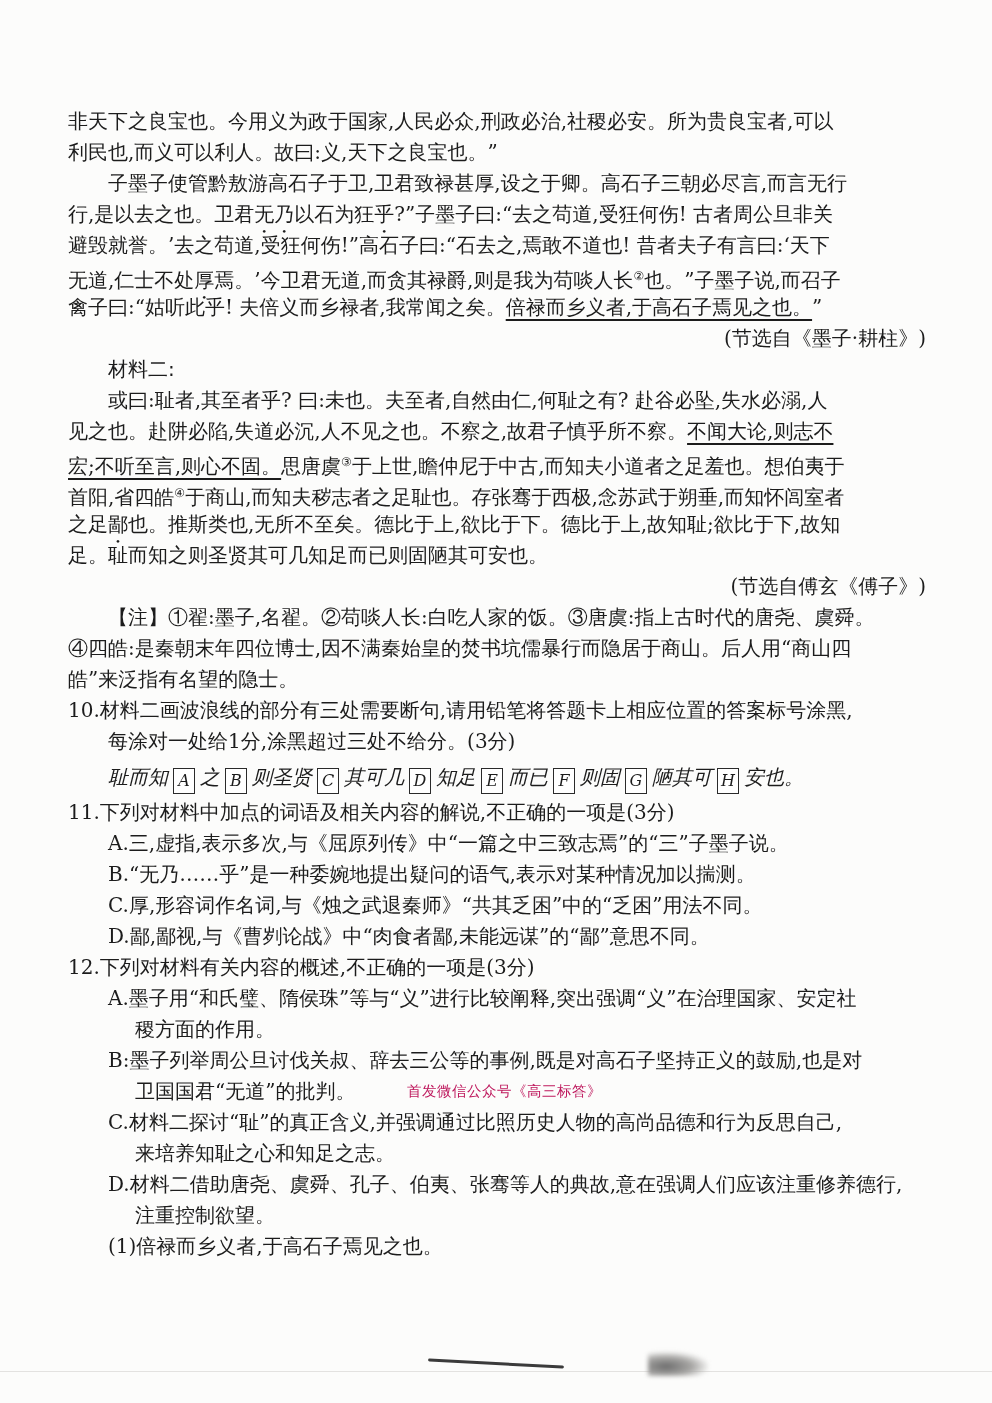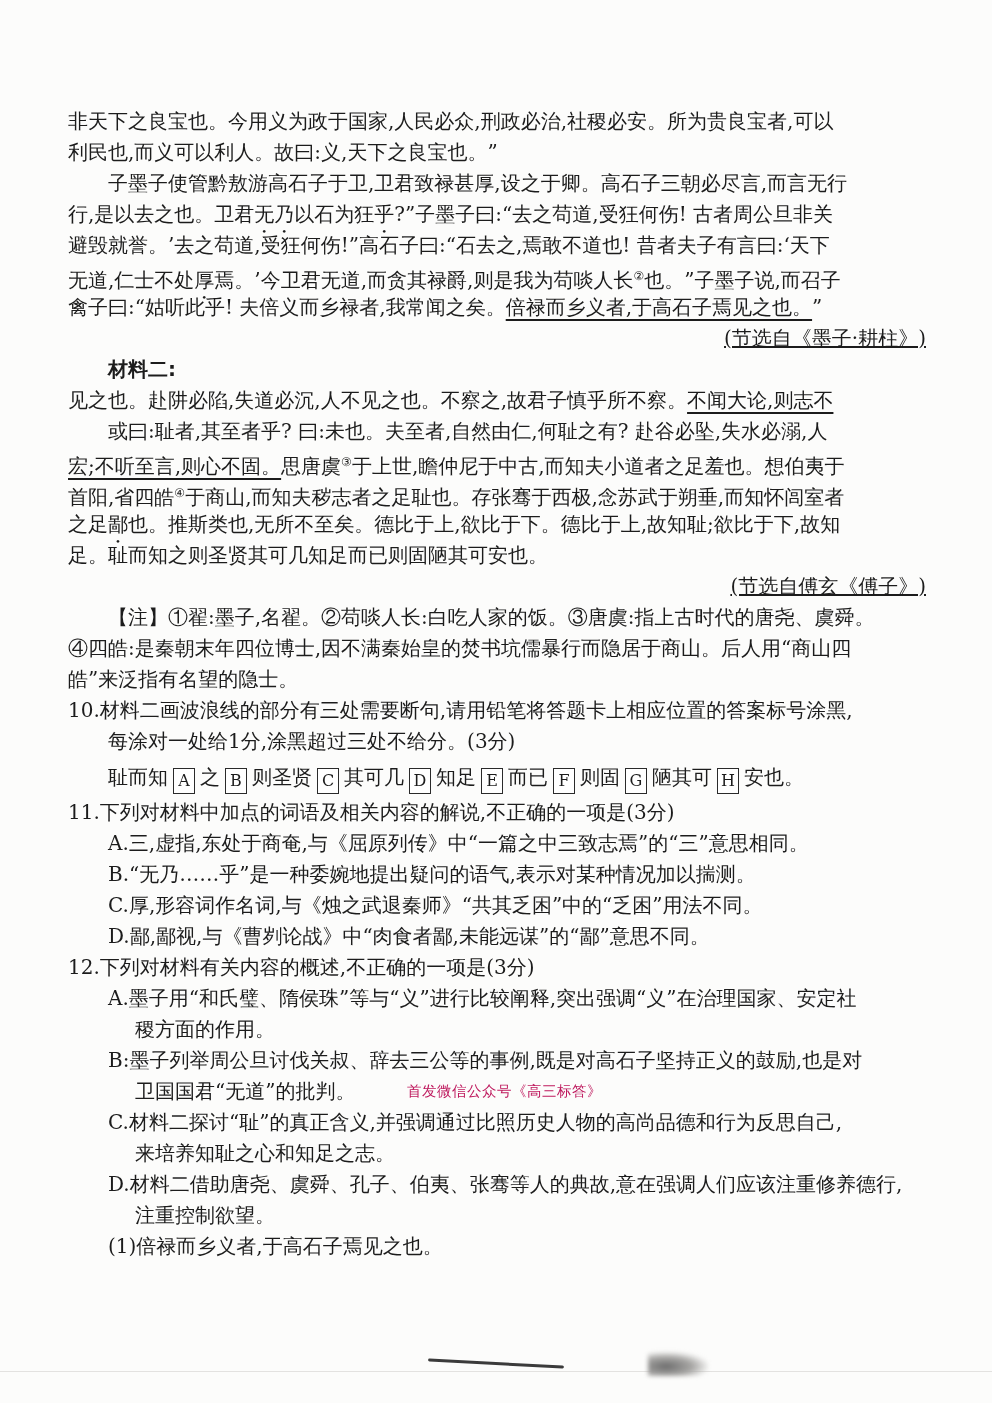--- a/index.html
+++ b/index.html
@@ -1,25 +1,25 @@
 <!DOCTYPE html>
 <html><head>
 <meta charset="utf-8">
 <style>
   html,body{margin:0;padding:0;background:#fbfbfa;}
   #page{position:relative;width:992px;height:1403px;overflow:hidden;background:#fcfcfb;
         font-family:"DejaVu Serif","Liberation Serif",serif;color:#1c1c1c;}
   #doc{position:absolute;left:0;top:0;width:992px;padding:106px 66px 0 68px;box-sizing:border-box;}
   .line{line-height:31px;height:31px;white-space:nowrap;font-size:20px;}
-  .boxline{height:40px;line-height:40px;}
+  .boxline{height:40px;line-height:40px;font-style:italic;}
   .ind1{padding-left:40px;}
   .ind2{padding-left:67px;}
-  .right{text-align:right;text-decoration:underline;}
+  .right{text-align:right;}
   .seg{display:inline;}
-  .h{font-weight:bold;font-family:"DejaVu Sans","Liberation Sans",sans-serif;margin-top:12px;}
+  .h{font-weight:normal;font-family:"DejaVu Sans","Liberation Sans",sans-serif;margin-top:12px;}
   .u{text-decoration:underline;text-underline-offset:5px;text-decoration-thickness:1.5px;}
   .w{text-decoration-style:wavy;text-underline-offset:4px;text-decoration-thickness:1px;}
   .d{-webkit-text-emphasis:dot;-webkit-text-emphasis-position:under right;
      text-emphasis:dot;text-emphasis-position:under right;}
   .s{font-size:12px;vertical-align:7px;}
   .b{display:inline-block;width:20px;height:24px;line-height:24px;border:1.6px solid #2a2a2a;
      text-align:center;font-size:16px;margin:0 5px;vertical-align:-2px;background:#fff;}
   #watermark{position:absolute;left:407px;top:1082px;font-size:14.5px;letter-spacing:.5px;
      font-family:"DejaVu Sans","Liberation Sans",sans-serif;}
   .artifact-line{position:absolute;left:0;top:1371px;width:992px;height:1px;background:#e3e2e0;}
@@ -36,35 +36,35 @@
   <div id="doc">
       <div class="line"><span class="seg p">非天下之良宝也。今用义为政于国家,人民必众,刑政必治,社稷必安。所为贵良宝者,可以</span></div>
       <div class="line"><span class="seg p">利民也,而义可以利人。故曰:义,天下之良宝也。”</span></div>
       <div class="line ind1"><span class="seg p">子墨子使管黔敖游高石子于卫,卫君致禄甚厚,设之于卿。高石子三朝必尽言,而言无行</span></div>
       <div class="line"><span class="seg p">行,是以去之也。卫君</span><span class="seg d">无乃</span><span class="seg p">以石为狂</span><span class="seg d">乎</span><span class="seg p">?”子墨子曰:“去之苟道,受狂何伤! 古者周公旦非关</span></div>
       <div class="line"><span class="seg p">避毁就誉。’去之苟道,受狂何伤!”高石子曰:“石去之,焉敢不道也! 昔者夫子有言曰:‘天下</span></div>
       <div class="line"><span class="seg p">无道,仁士不处</span><span class="seg d">厚</span><span class="seg p">焉。’今卫君无道,而贪其禄爵,则是我为苟啖人长</span><span class="seg s">②</span><span class="seg p">也。”子墨子说,而召子</span></div>
       <div class="line"><span class="seg p">禽子曰:“姑听此乎! 夫倍义而乡禄者,我常闻之矣。</span><span class="seg u">倍禄而乡义者,于高石子焉见之也。</span><span class="seg p">”</span></div>
       <div class="line right"><span class="seg p">(节选自《墨子·耕柱》)</span></div>
       <div class="line ind1"><span class="seg h">材料二:</span></div>
+      <div class="line ind1"><span class="seg p">或曰:耻者,其至者乎? 曰:未也。夫至者,自然由仁,何耻之有? 赴谷必坠,失水必溺,人</span></div>
       <div class="line"><span class="seg p">见之也。赴阱必陷,失道必沉,人不见之也。不察之,故君子慎乎所不察。</span><span class="seg u">不闻大论,则志不</span></div>
-      <div class="line ind1"><span class="seg p">或曰:耻者,其至者乎? 曰:未也。夫至者,自然由仁,何耻之有? 赴谷必坠,失水必溺,人</span></div>
       <div class="line"><span class="seg u">宏;不听至言,则心不固。</span><span class="seg p">思唐虞</span><span class="seg s">③</span><span class="seg p">于上世,瞻仲尼于中古,而知夫小道者之足羞也。想伯夷于</span></div>
       <div class="line"><span class="seg p">首阳,省四皓</span><span class="seg s">④</span><span class="seg p">于商山,而知夫秽志者之足耻也。存张骞于西极,念苏武于朔垂,而知怀闾室者</span></div>
       <div class="line"><span class="seg p">之足</span><span class="seg d">鄙</span><span class="seg p">也。推斯类也,无所不至矣。德比于上,欲比于下。德比于上,故知耻;欲比于下,故知</span></div>
       <div class="line"><span class="seg p">足。</span><span class="seg w">耻而知之则圣贤其可几知足而已则固陋其可安也。</span></div>
       <div class="line right"><span class="seg p">(节选自傅玄《傅子》)</span></div>
       <div class="line ind1"><span class="seg p">【注】①翟:墨子,名翟。②苟啖人长:白吃人家的饭。③唐虞:指上古时代的唐尧、虞舜。</span></div>
       <div class="line"><span class="seg p">④四皓:是秦朝末年四位博士,因不满秦始皇的焚书坑儒暴行而隐居于商山。后人用“商山四</span></div>
       <div class="line"><span class="seg p">皓”来泛指有名望的隐士。</span></div>
       <div class="line"><span class="seg p">10.材料二画波浪线的部分有三处需要断句,请用铅笔将答题卡上相应位置的答案标号涂黑,</span></div>
       <div class="line ind1"><span class="seg p">每涂对一处给1分,涂黑超过三处不给分。(3分)</span></div>
       <div class="line ind1 boxline"><span class="seg p">耻而知</span><span class="seg b">A</span><span class="seg p">之</span><span class="seg b">B</span><span class="seg p">则圣贤</span><span class="seg b">C</span><span class="seg p">其可几</span><span class="seg b">D</span><span class="seg p">知足</span><span class="seg b">E</span><span class="seg p">而已</span><span class="seg b">F</span><span class="seg p">则固</span><span class="seg b">G</span><span class="seg p">陋其可</span><span class="seg b">H</span><span class="seg p">安也。</span></div>
       <div class="line"><span class="seg p">11.下列对材料中加点的词语及相关内容的解说,不正确的一项是(3分)</span></div>
-      <div class="line ind1"><span class="seg p">A.三,虚指,东处于商奄,与《屈原列传》中“一篇之中三致志焉”的“三”意思相同。</span></div>
+      <div class="line ind1"><span class="seg p">A.三,虚指,表示多次,与《屈原列传》中“一篇之中三致志焉”的“三”子墨子说。</span></div>
       <div class="line ind1"><span class="seg p">B.“无乃……乎”是一种委婉地提出疑问的语气,表示对某种情况加以揣测。</span></div>
       <div class="line ind1"><span class="seg p">C.厚,形容词作名词,与《烛之武退秦师》“共其乏困”中的“乏困”用法不同。</span></div>
       <div class="line ind1"><span class="seg p">D.鄙,鄙视,与《曹刿论战》中“肉食者鄙,未能远谋”的“鄙”意思不同。</span></div>
       <div class="line"><span class="seg p">12.下列对材料有关内容的概述,不正确的一项是(3分)</span></div>
       <div class="line ind1"><span class="seg p">A.墨子用“和氏璧、隋侯珠”等与“义”进行比较阐释,突出强调“义”在治理国家、安定社</span></div>
       <div class="line ind2"><span class="seg p">稷方面的作用。</span></div>
       <div class="line ind1"><span class="seg p">B:墨子列举周公旦讨伐关叔、辞去三公等的事例,既是对高石子坚持正义的鼓励,也是对</span></div>
       <div class="line ind2"><span class="seg p">卫国国君“无道”的批判。</span></div>
       <div class="line ind1"><span class="seg p">C.材料二探讨“耻”的真正含义,并强调通过比照历史人物的高尚品德和行为反思自己,</span></div>
       <div class="line ind2"><span class="seg p">来培养知耻之心和知足之志。</span></div>

